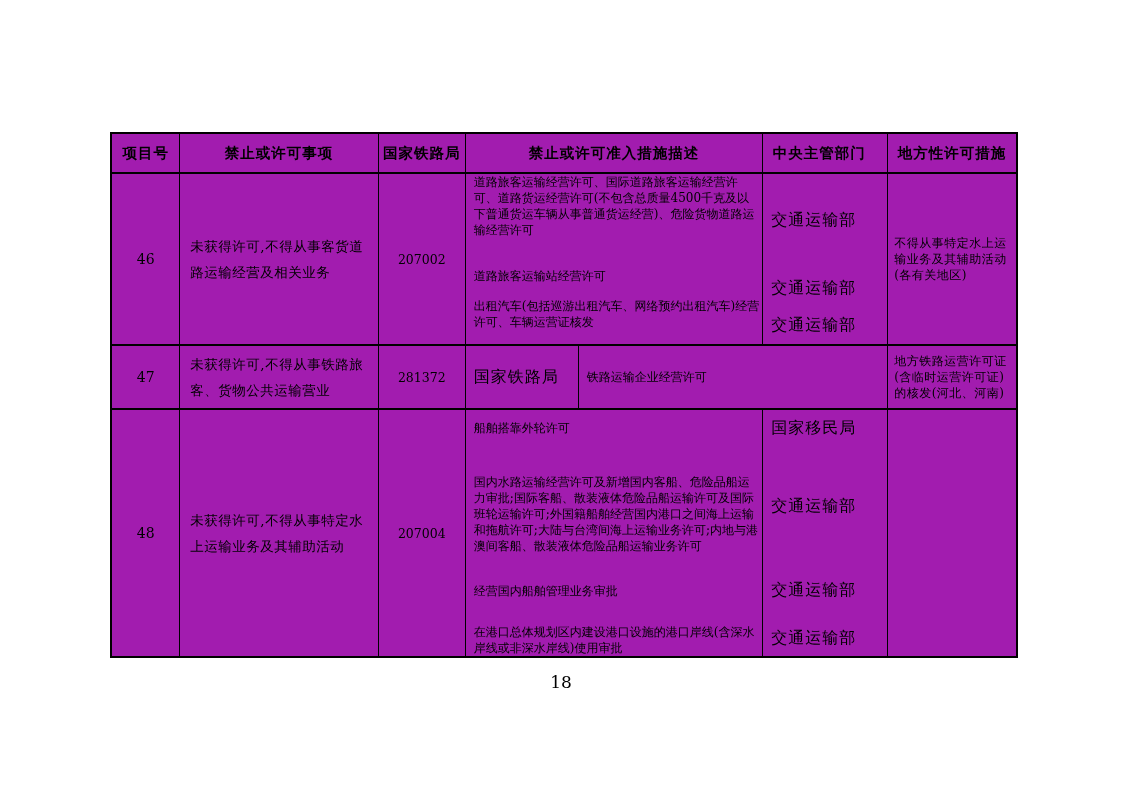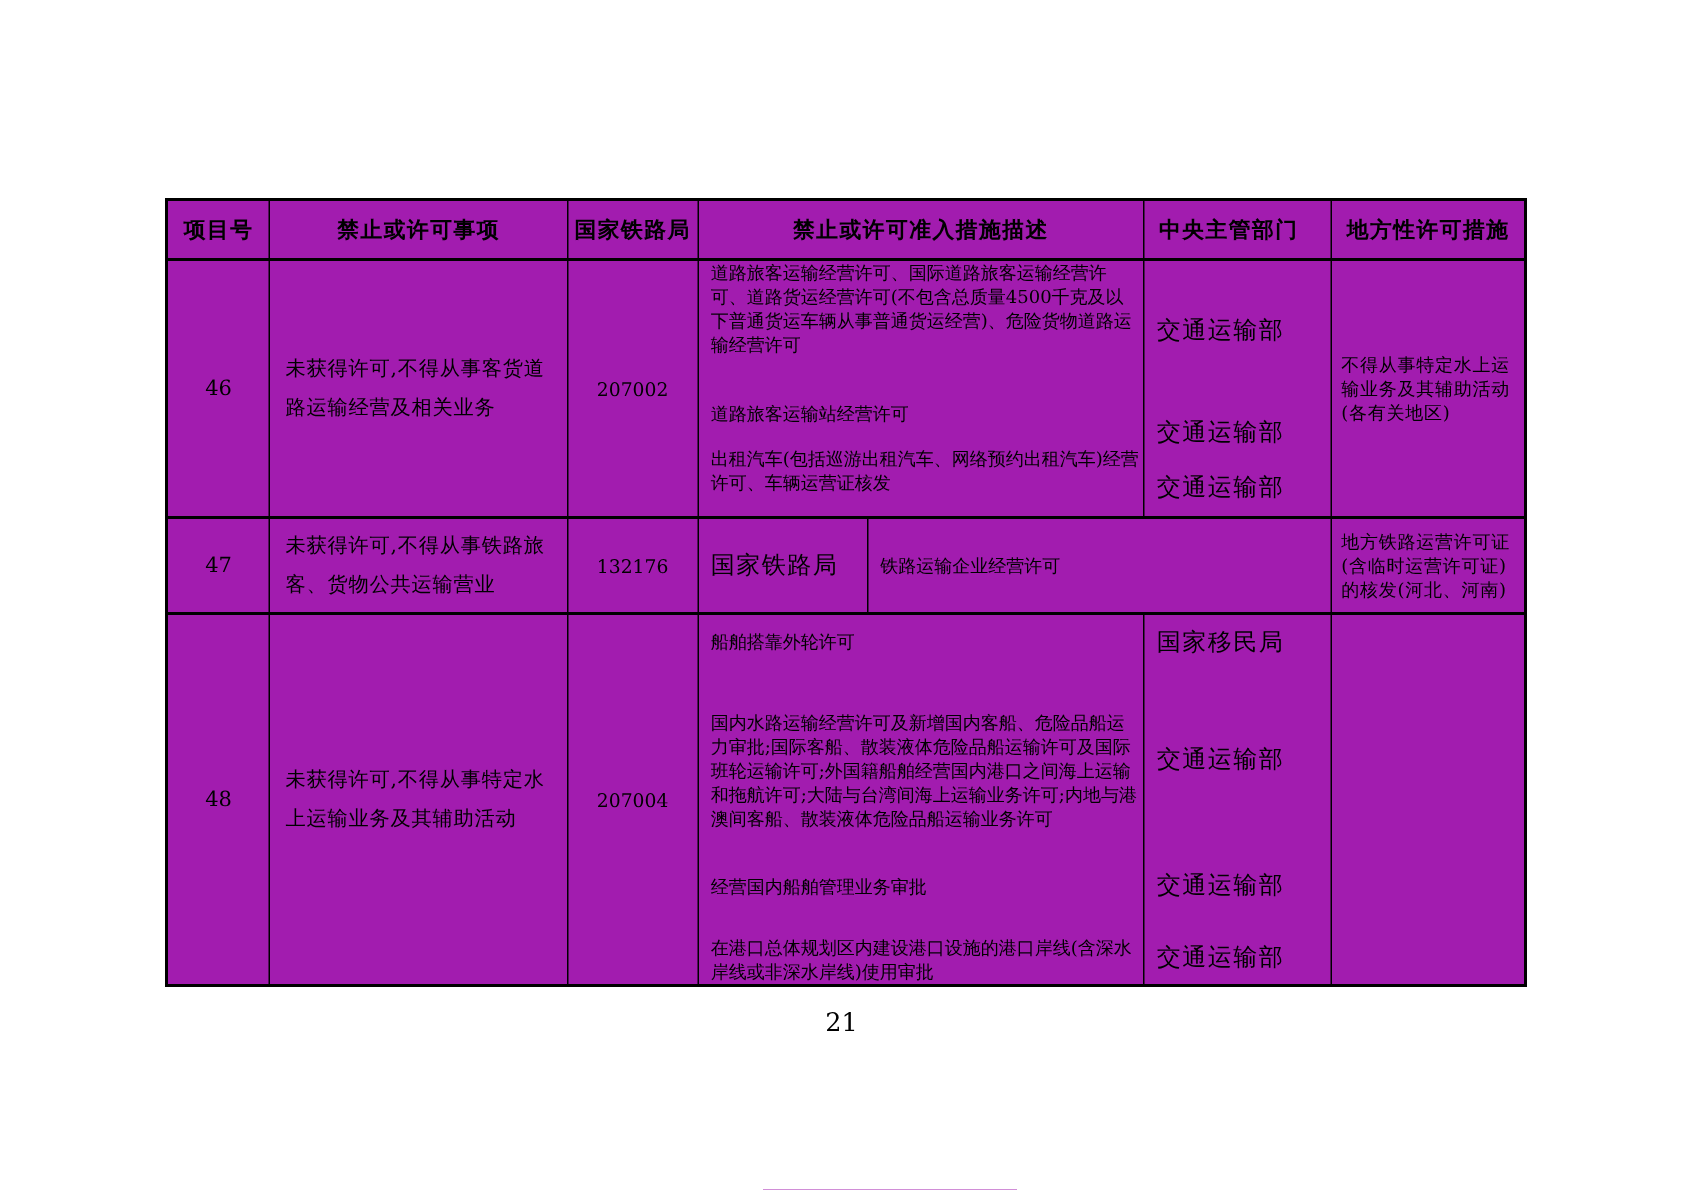--- a/index.html
+++ b/index.html
@@ -87,21 +87,21 @@
       <div class="dp2">交通运输部</div>
     </div>
     <div class="cell c5 local centerv">
       <div>不得从事特定水上运输业务及其辅助活动(各有关地区)</div>
     </div>
   </div>
 
   <div class="trow r47">
     <div class="cell c0 num">47</div>
     <div class="cell c1 matter">未获得许可,不得从事铁路旅客、货物公共运输营业</div>
-    <div class="cell c2 code">132176</div>
+    <div class="cell c2 code">281372</div>
     <div class="cell c4 dept centerv">
       <div>国家铁路局</div>
     </div>
     <div class="cell c3 desc centerv">
       <div>铁路运输企业经营许可</div>
     </div>
     <div class="cell c5 local centerv">
       <div>地方铁路运营许可证(含临时运营许可证)的核发(河北、河南)</div>
     </div>
   </div>
@@ -122,13 +122,13 @@
       <div class="dp2">交通运输部</div>
       <div class="dp3">交通运输部</div>
     </div>
     <div class="cell c5 local centerv">
       <div></div>
     </div>
   </div>
 
 </div>
 
-<div class="page-num">21</div>
+<div class="page-num">18</div>
 
 </body></html>

